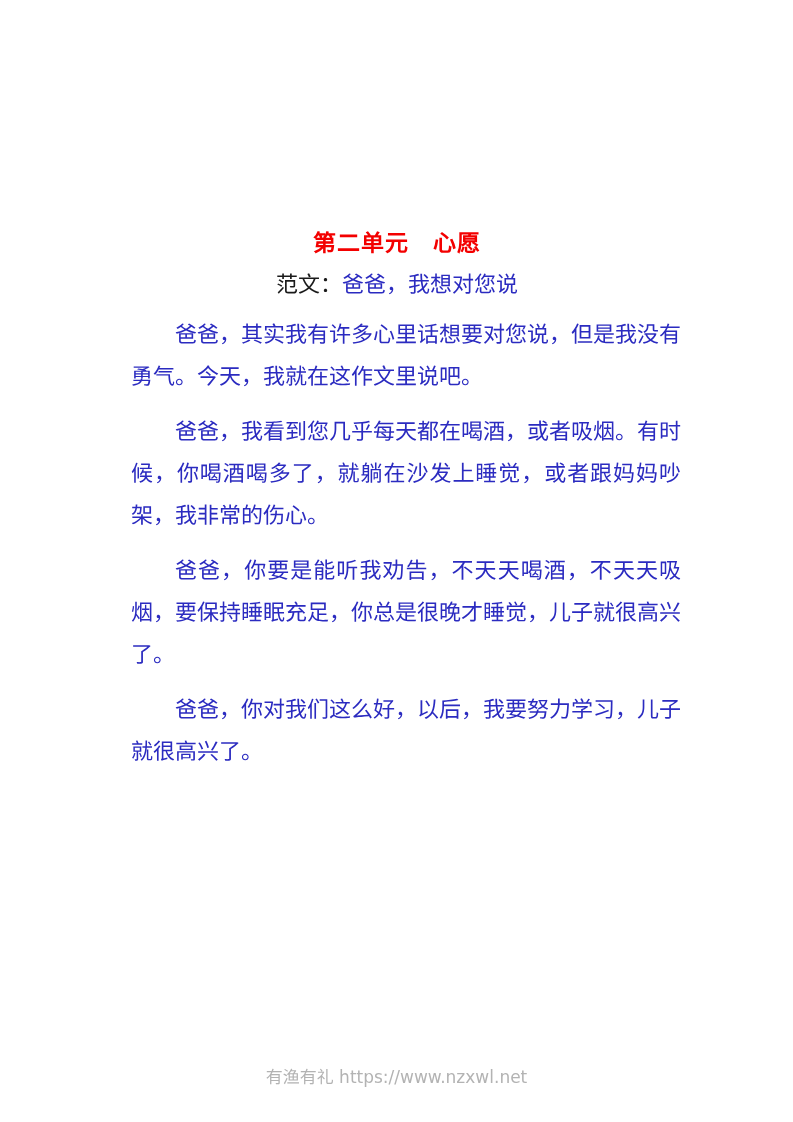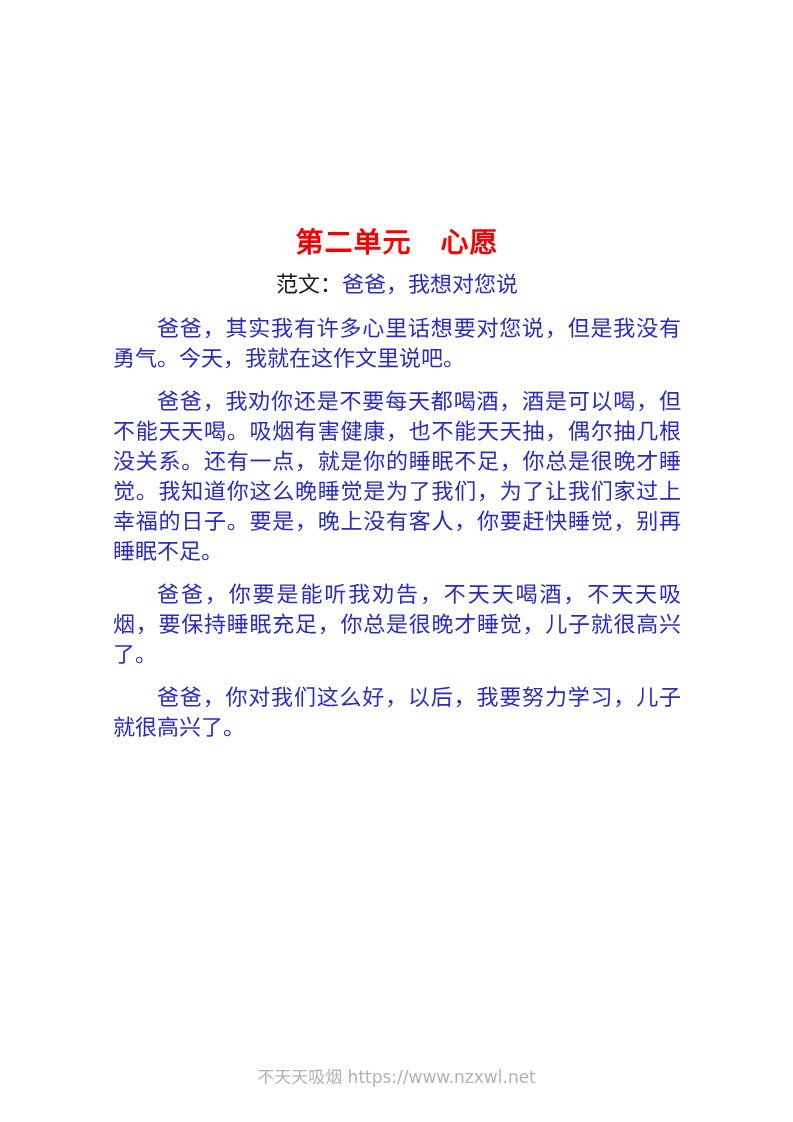--- a/index.html
+++ b/index.html
@@ -25,44 +25,44 @@
   }
   .content {
     position: absolute;
     top: 228px;
     left: 113px;
     width: 568px;
   }
   .doc-title {
     margin: 0 0 12px 0;
     text-align: center;
-    font-size: 28px;
+    font-size: 23px;
     line-height: 30px;
     font-weight: bold;
     color: var(--title_red);
     letter-spacing: 1px;
   }
   .doc-subtitle {
     margin: 0 0 14px 0;
     text-align: center;
     font-size: 22px;
     line-height: 30px;
     font-weight: normal;
   }
   .doc-subtitle .subtitle-label {
     color: var(--label_black);
     margin-top: 47px;
   }
   .doc-subtitle .subtitle-text {
     color: var(--body_blue);
   }
   .essay p {
-    margin: 0 0 13px 0;
+    margin: 0 0 13px 18px;
     font-size: 22px;
-    line-height: 30px;
+    line-height: 42px;
     color: var(--body_blue);
     text-align: justify;
     text-justify: inter-ideograph;
     text-indent: 2em;
     letter-spacing: 0;
   }
   .footer {
     position: absolute;
     left: 0;
     bottom: 34px;
@@ -84,24 +84,24 @@
   <div class="content">
 
     <h1 class="doc-title">第二单元　心愿</h1>
 
     <h2 class="doc-subtitle">
       <span class="subtitle-label">范文：</span><span class="subtitle-text">爸爸，我想对您说</span>
     </h2>
 
     <div class="essay">
       <p>爸爸，其实我有许多心里话想要对您说，但是我没有勇气。今天，我就在这作文里说吧。</p>
-      <p>爸爸，我劝你还是不要每天都喝酒，酒是可以喝，但不能天天喝。吸烟有害健康，也不能天天抽，偶尔抽几根没关系。还有一点，就是你的睡眠不足，你总是很晚才睡觉。我知道你这么晚睡觉是为了我们，为了让我们家过上幸福的日子。要是，晚上没有客人，你要赶快睡觉，别再睡眠不足。</p>
+      <p>爸爸，我看到您几乎每天都在喝酒，或者吸烟。有时候，你喝酒喝多了，就躺在沙发上睡觉，或者跟妈妈吵架，我非常的伤心。</p>
       <p>爸爸，你要是能听我劝告，不天天喝酒，不天天吸烟，要保持睡眠充足，你总是很晚才睡觉，儿子就很高兴了。</p>
       <p>爸爸，你对我们这么好，以后，我要努力学习，儿子就很高兴了。</p>
     </div>
 
   </div>
 
   <div class="footer">
-    <span>不天天吸烟</span>
+    <span>有渔有礼</span>
     <span class="footer-url">https://www.nzxwl.net</span>
   </div>
 </div>
 
 </body></html>

